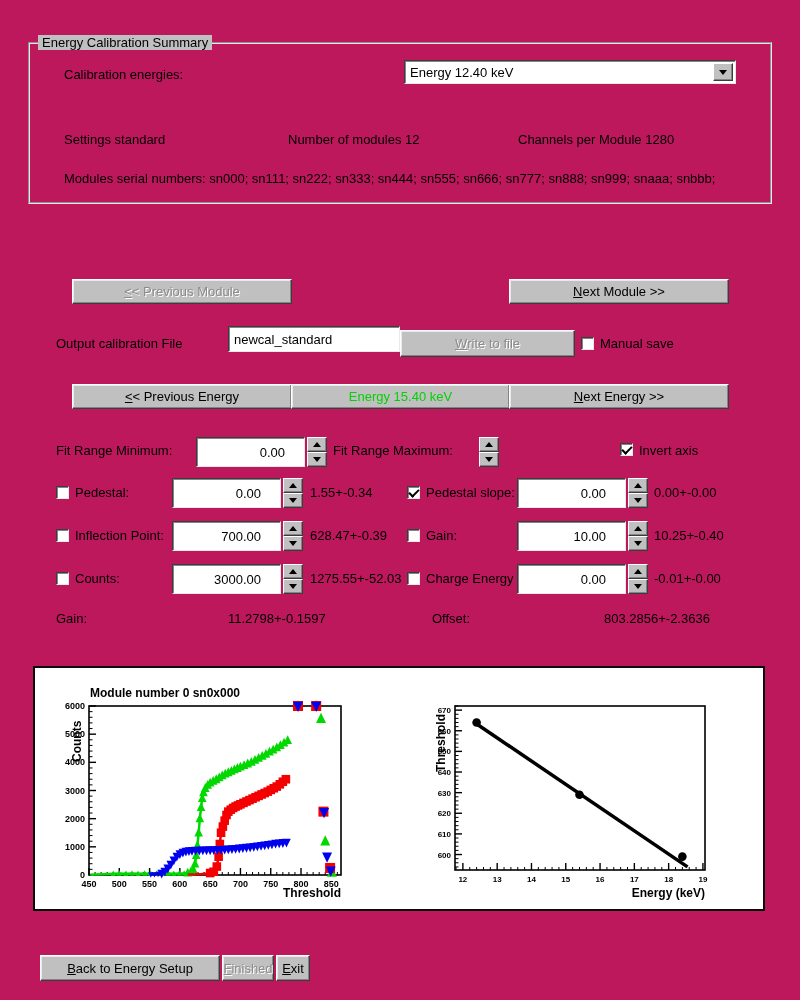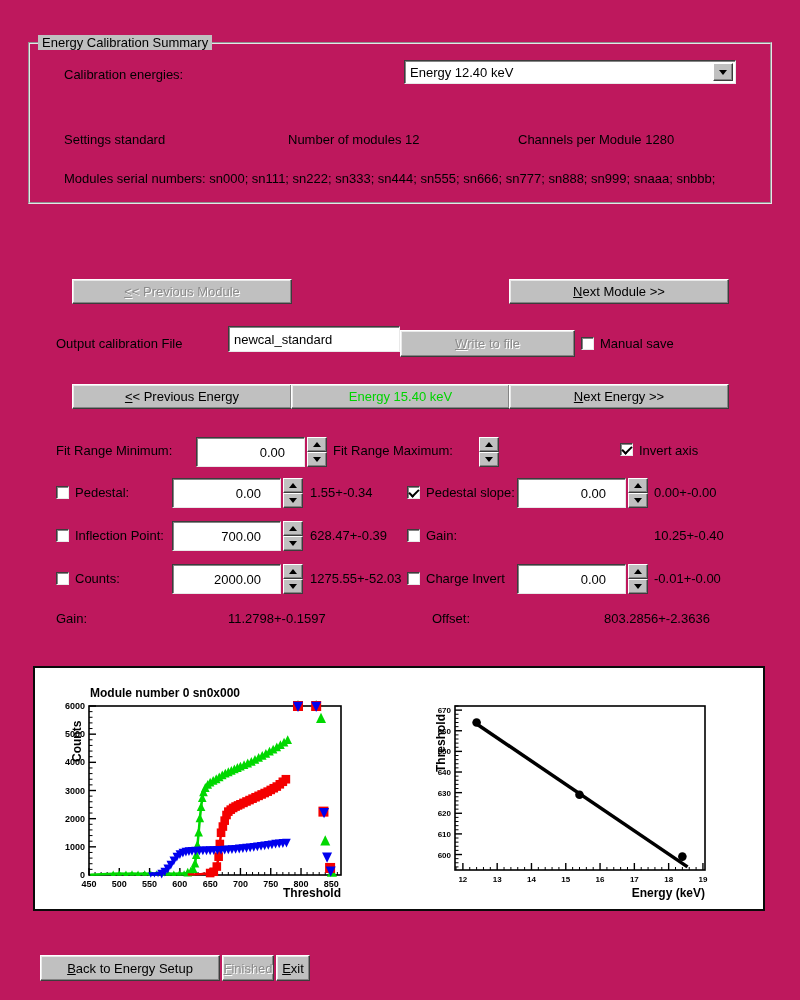--- a/index.html
+++ b/index.html
@@ -138,39 +138,50 @@
         </div>
       <div class="spin-btn">
           <div class="tri-down"></div>
         </div>
     </div>
   </div>
   <div class="lbl" style="left:310px;top:528px;">628.47+-0.39</div>
 
   <div class="cb" style="left:407px;top:529px;" data-checked="false"></div>
   <div class="lbl" style="left:426px;top:528px;">Gain:</div>
+  <div class="spin" style="left:517px;top:521px;">
+    <div class="spin-field">10.00</div>
+    <div class="spin-btns">
+      <div class="spin-btn">
+          <div class="tri-up"></div>
+        </div>
+      <div class="spin-btn">
+          <div class="tri-down"></div>
+        </div>
+    </div>
+  </div>
   <div class="lbl" style="left:654px;top:528px;">10.25+-0.40</div>
 
   <div class="cb" style="left:56px;top:572px;" data-checked="false"></div>
   <div class="lbl" style="left:75px;top:571px;">Counts:</div>
   <div class="spin" style="left:172px;top:564px;">
-    <div class="spin-field">2000.00</div>
+    <div class="spin-field">3000.00</div>
     <div class="spin-btns">
       <div class="spin-btn">
           <div class="tri-up"></div>
         </div>
       <div class="spin-btn">
           <div class="tri-down"></div>
         </div>
     </div>
   </div>
   <div class="lbl" style="left:310px;top:571px;">1275.55+-52.03</div>
 
   <div class="cb" style="left:407px;top:572px;" data-checked="false"></div>
-  <div class="lbl" style="left:426px;top:571px;">Charge Invert</div>
+  <div class="lbl" style="left:426px;top:571px;">Charge Energy</div>
   <div class="spin" style="left:517px;top:564px;">
     <div class="spin-field">0.00</div>
     <div class="spin-btns">
       <div class="spin-btn">
           <div class="tri-up"></div>
         </div>
       <div class="spin-btn">
           <div class="tri-down"></div>
         </div>
     </div>

